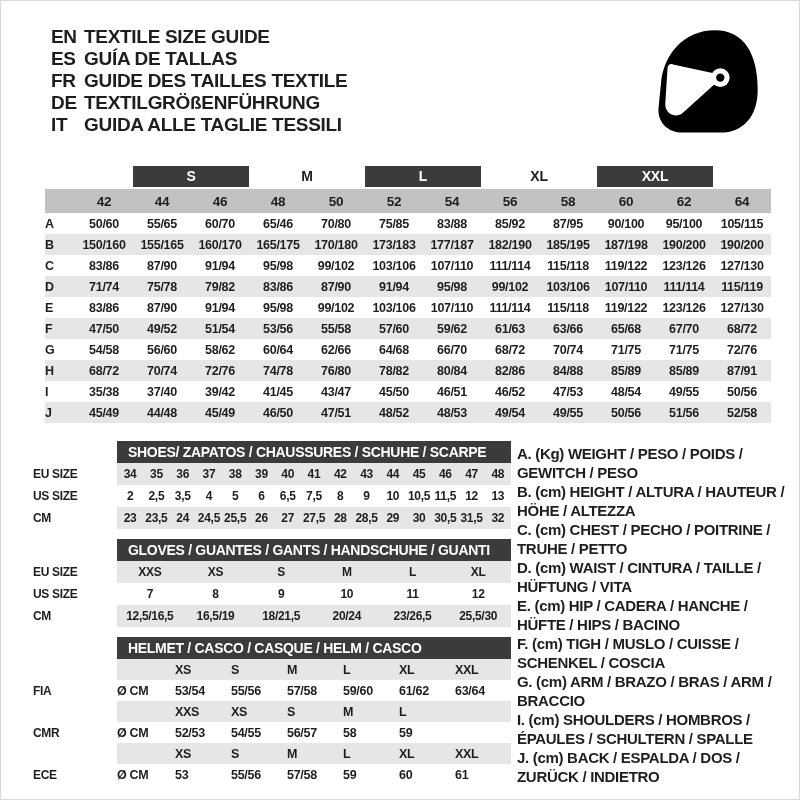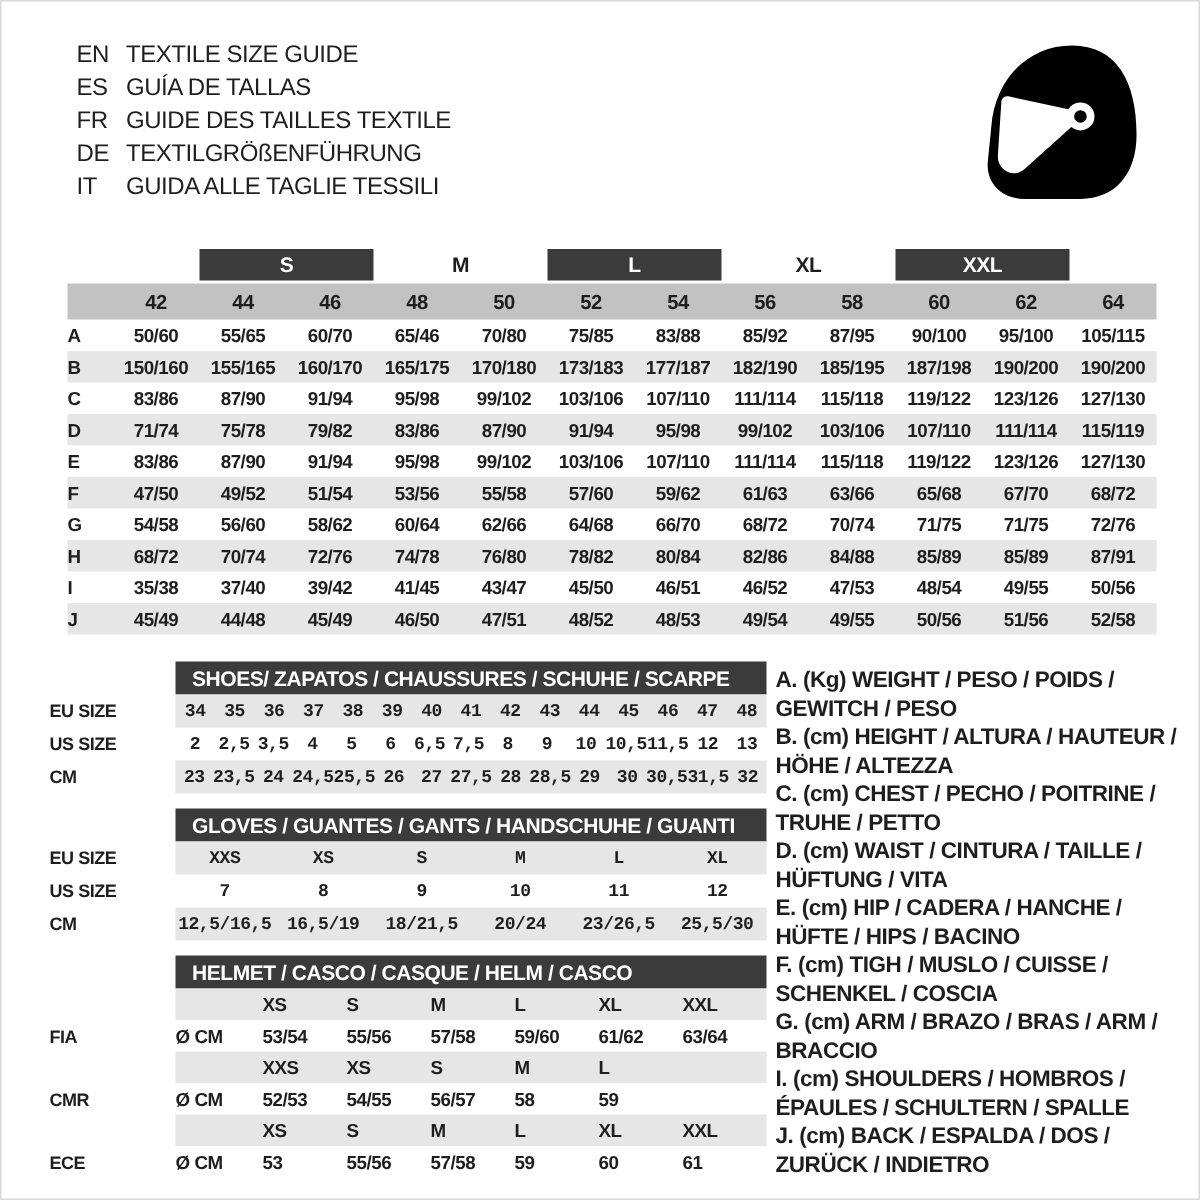--- a/index.html
+++ b/index.html
@@ -8,21 +8,21 @@
     background:#fff;
     font-family:"Liberation Sans", sans-serif;
     color:#1e1e1e;
     position:relative;
     letter-spacing:-0.3px;
   }
   .page { position:absolute; inset:0; border:1px solid #d9d9d9; background:#fff; }
 
   
   .lang-list { position:absolute; left:50px; top:25px; }
-  .lang-row { display:flex; height:22px; align-items:center; font-weight:400; font-size:16px; }
+  .lang-row { display:flex; height:22px; align-items:center; font-weight:700; font-size:19px; }
   .lang-code { width:33px; }
   
   .helmet-wrap { position:absolute; right:38px; top:24px; width:110px; height:114px; }
 
   
   .main-table { position:absolute; left:44px; top:165px; width:726px; }
   .flexrow { display:flex; }
   .row-label { width:30px; font-weight:700; font-size:12.5px; display:flex; align-items:center; }
   .cells { flex:1; display:grid; }
   .g12 { grid-template-columns:repeat(12,1fr); }
@@ -46,21 +46,21 @@
   .tbody .trow:nth-child(even) { background:#e6e6e6; }
 
   
   .sub-tables { position:absolute; left:32px; top:440px; width:478px; }
   .sub-table { margin-bottom:10px; }
   .bar-row { display:flex; height:22px; }
   .sub-spacer { width:84px; }
   .slabel { width:84px; font-weight:700; font-size:12px; display:flex; align-items:center; }
   .dark-bar { flex:1; background:#3b3b3b; color:#fff; font-weight:700; font-size:14px; line-height:22px; padding-left:11px; white-space:nowrap; }
   .srow { display:flex; height:22px; }
-  .svals { flex:1; display:grid;font-family:Liberation Mono, monospace; }
+  .svals { flex:1; display:grid; }
   .g15 { grid-template-columns:repeat(15,1fr); }
   .g6  { grid-template-columns:repeat(6,1fr); }
   .scell { text-align:center; font-weight:700; font-size:12px; display:flex; align-items:center; justify-content:center; white-space:nowrap; }
   .sub-body .srow:nth-child(odd) .svals { background:#e6e6e6; }
 
   
   .hrow { display:flex; height:21px; }
   .hvals { flex:1; display:grid; grid-template-columns:58px repeat(6,1fr); }
   .hcell { font-weight:700; font-size:12.5px; display:flex; align-items:center; white-space:nowrap; }
   .helmet-body .hrow:nth-child(odd) .hvals { background:#e6e6e6; }

